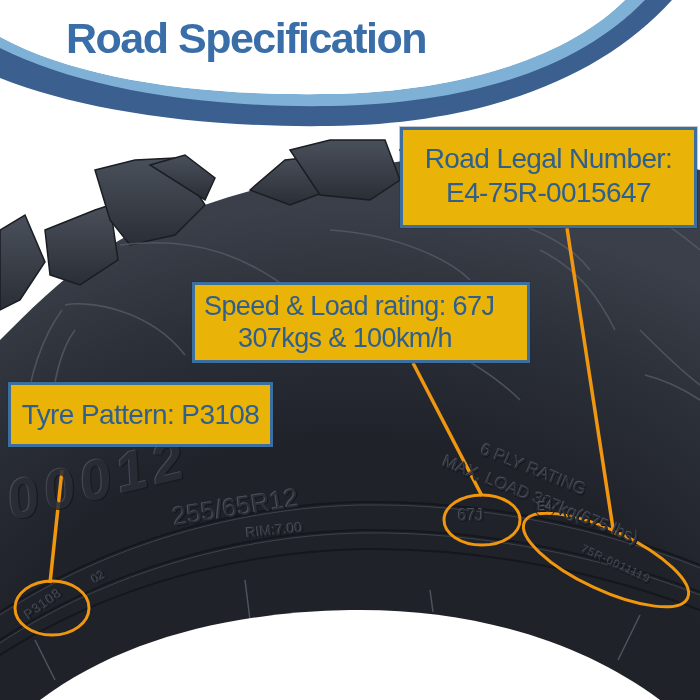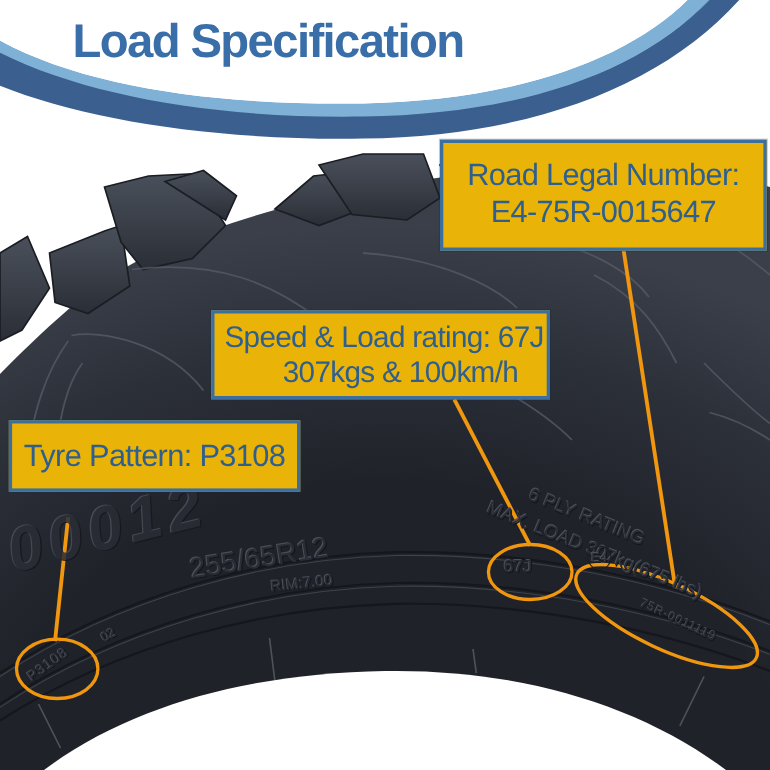--- a/index.html
+++ b/index.html
@@ -13,23 +13,23 @@
   }
   .label-box {
     position:absolute; background:#eab308;
     border:3px solid #3c6e9e; box-sizing:border-box;
     color:#2f5f8e; font-family:"Liberation Sans", sans-serif;
     text-align:center; line-height:1.2; letter-spacing:-0.6px;
     box-shadow:0 0 0 1px rgba(20,40,70,0.25);
   }
   .label-box .line { display:block; white-space:nowrap; }
   #box-road { left:400px; top:127px; width:297px; height:101px; font-size:28px; padding-top:12px; }
-  #box-speed { left:192px; top:282px; width:308px; height:81px; font-size:27px; padding-top:5px; }
+  #box-speed { left:192px; top:282px; width:338px; height:81px; font-size:27px; padding-top:5px; }
   #box-speed .line { text-align:left; padding-left:9px; }
-  #box-speed .line2 { padding-left:62px; }
+  #box-speed .line2 { padding-left:43px; }
   #box-pattern { left:8px; top:382px; width:265px; height:65px; font-size:28px; padding-top:13px; }
   .emboss { position:absolute; font-family:"Liberation Sans", sans-serif; color:#2a2d35; text-shadow:-1px -1px 0 #4a4f5a, 1px 1px 0 #15171c; white-space:nowrap; }
 </style>
 </head>
 <body>
 
 <div class="scene">
   <svg width="700" height="700" viewBox="0 0 700 700" xmlns="http://www.w3.org/2000/svg">
     <defs>
       <radialGradient id="rubber" cx="0.5" cy="1.05" r="0.95">
@@ -112,21 +112,21 @@
   <div class="emboss" style="left:246px; top:522px; font-size:14px; transform:rotate(-6deg);">RIM:7.00</div>
   <div class="emboss" style="left:485px; top:440px; font-size:17px; transform:rotate(22deg); transform-origin:left top;">6 PLY RATING</div>
   <div class="emboss" style="left:447px; top:452px; font-size:17px; transform:rotate(22deg); transform-origin:left top;">MAX. LOAD 307kg(675 lbs)</div>
   <div class="emboss" style="left:458px; top:507px; font-size:16px;">67J</div>
   <div class="emboss" style="left:534px; top:496px; font-size:12px; border:1.5px solid #1c1f25; border-radius:50%; width:20px; height:20px; line-height:20px; text-align:center;">E4</div>
   <div class="emboss" style="left:585px; top:543px; font-size:11px; letter-spacing:1px; transform:rotate(25deg); transform-origin:left top;">75R-0011119</div>
   <div class="emboss" style="left:22px; top:610px; font-size:13px; letter-spacing:1px; transform:rotate(-36deg); transform-origin:left top;">P3108</div>
   <div class="emboss" style="left:92px; top:570px; font-size:12px; transform:rotate(-30deg);">02</div>
 
   
-  <div class="title">Load Specification</div>
+  <div class="title">Road Specification</div>
 
   
   <div class="label-box" id="box-road">
     <span class="line">Road Legal Number:</span>
     <span class="line">E4-75R-0015647</span>
   </div>
 
   <div class="label-box" id="box-speed">
     <span class="line">Speed &amp; Load rating: 67J</span>
     <span class="line line2">307kgs &amp; 100km/h</span>

